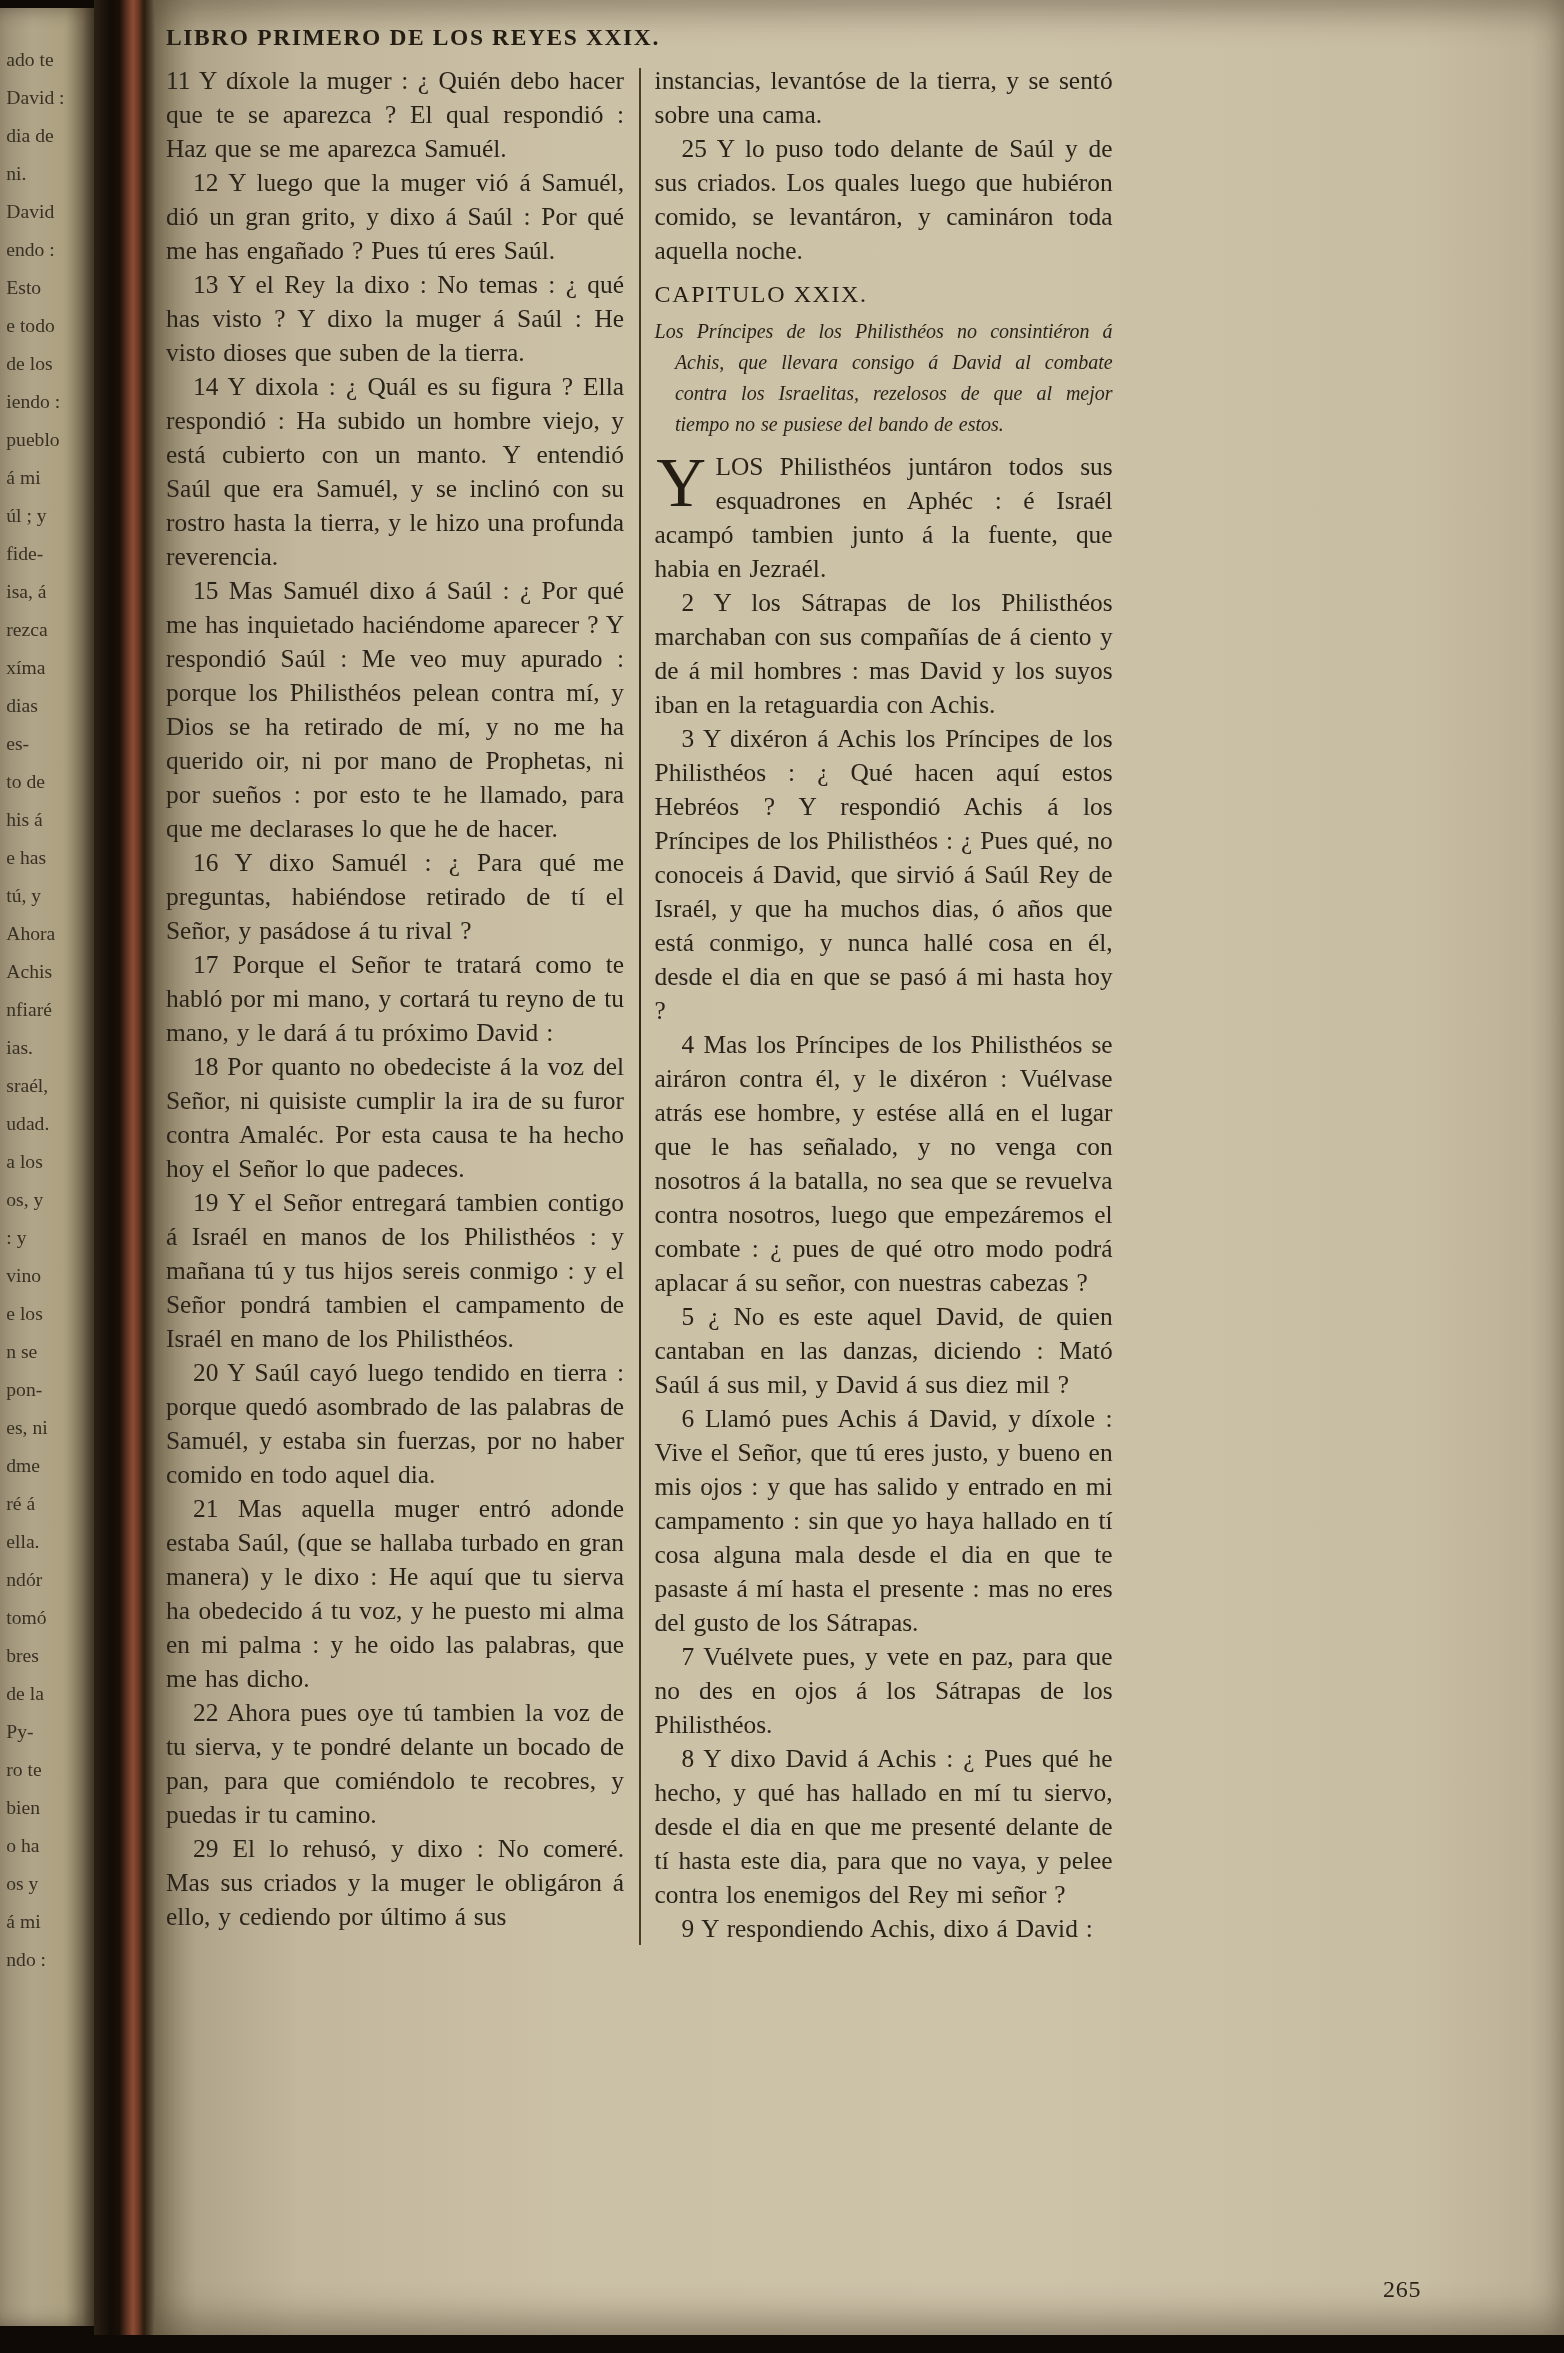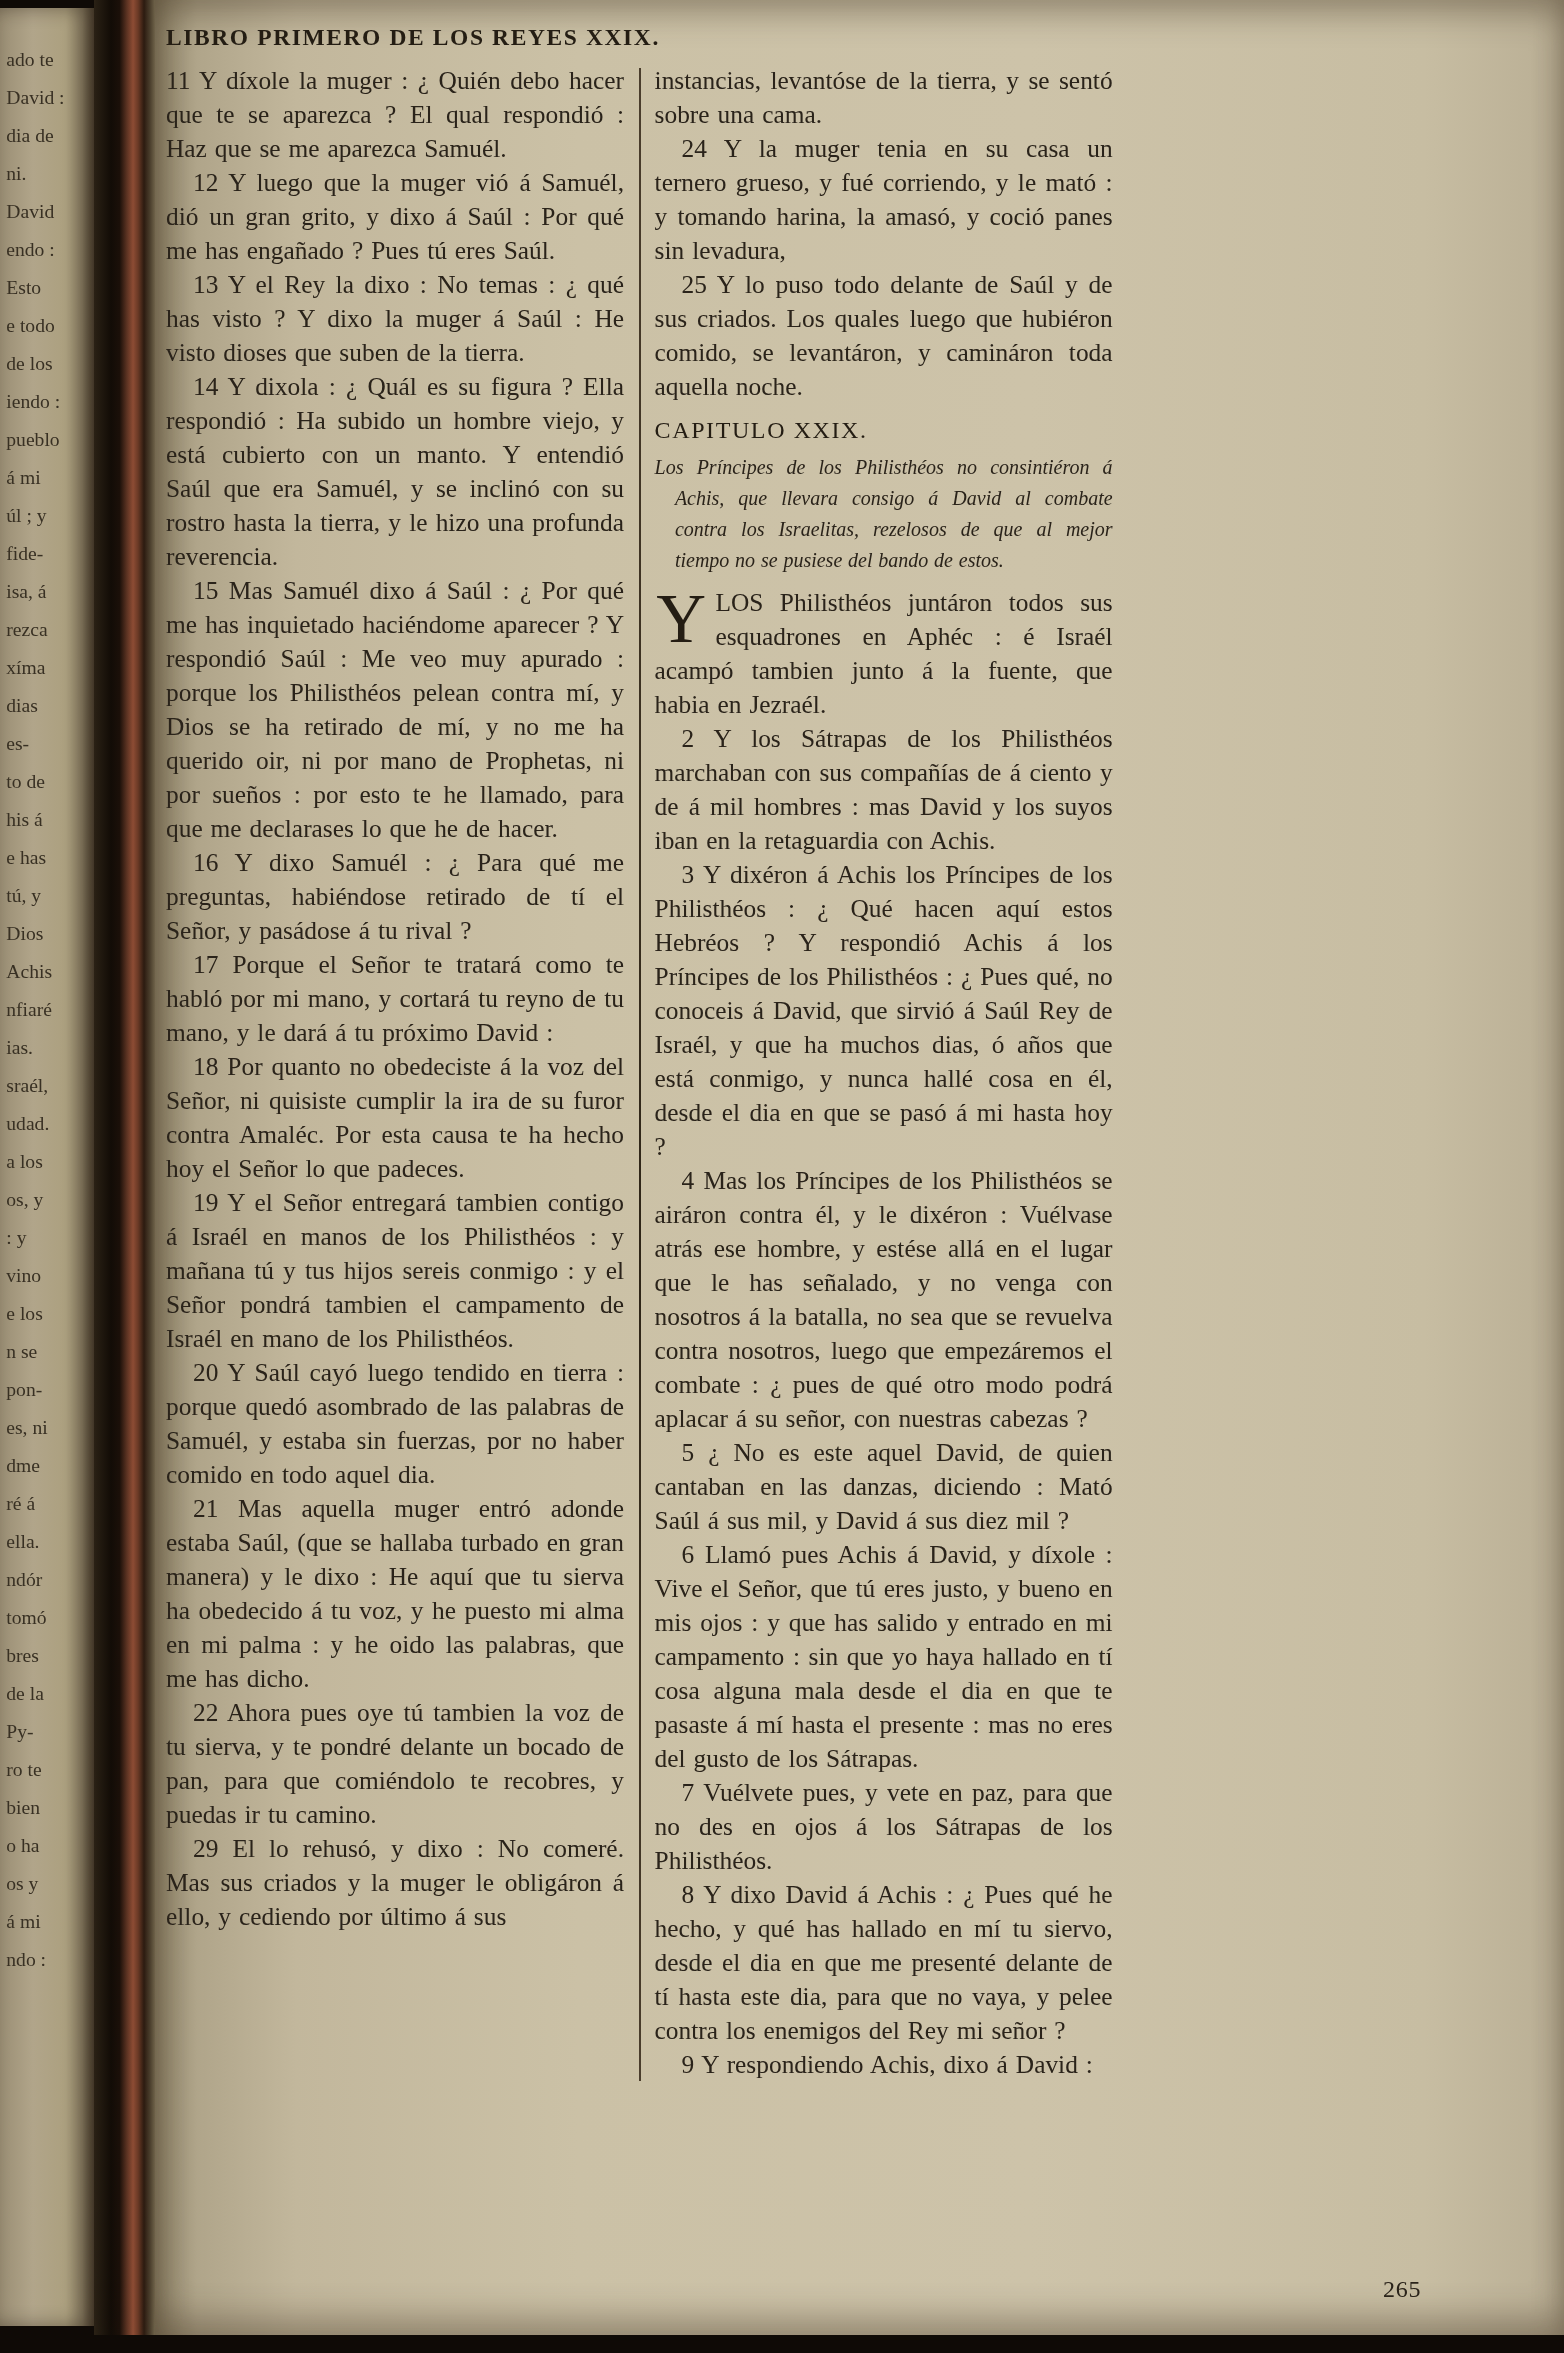--- a/index.html
+++ b/index.html
@@ -108,21 +108,21 @@
       <div class="frag">fide-</div>
       <div class="frag">isa, á</div>
       <div class="frag">rezca</div>
       <div class="frag">xíma</div>
       <div class="frag">dias</div>
       <div class="frag">es-</div>
       <div class="frag">to de</div>
       <div class="frag">his á</div>
       <div class="frag">e has</div>
       <div class="frag">tú, y</div>
-      <div class="frag">Dios</div>
+      <div class="frag">Ahora</div>
       <div class="frag">Achis</div>
       <div class="frag">nfiaré</div>
       <div class="frag">ias.</div>
       <div class="frag">sraél,</div>
       <div class="frag">udad.</div>
       <div class="frag">a los</div>
       <div class="frag">os, y</div>
       <div class="frag">: y</div>
       <div class="frag">vino</div>
       <div class="frag">e los</div>
@@ -170,21 +170,20 @@
           <p>22 Ahora pues oye tú tambien la voz de tu sierva, y te pondré delante un bocado de pan, para que comiéndolo te recobres, y puedas ir tu camino.</p>
           <p>29 El lo rehusó, y dixo : No comeré. Mas sus criados y la muger le obligáron á ello, y cediendo por último á sus</p>
         </div>
     </div>
 
     <div class="rule"></div>
 
     <div class="col col-right">
       <div class="plist cont">
           <p>instancias, levantóse de la tierra, y se sentó sobre una cama.</p>
-          <p>24 Y la muger tenia en su casa un ternero grueso, y fué corriendo, y le mató : y tomando harina, la amasó, y coció panes sin levadura,</p>
           <p>25 Y lo puso todo delante de Saúl y de sus criados. Los quales luego que hubiéron comido, se levantáron, y camináron toda aquella noche.</p>
         </div>
 
       <div class="chap-head">CAPITULO XXIX.</div>
 
       <p class="chap-summary">Los Príncipes de los Philisthéos no consintiéron á Achis, que llevara consigo á David al combate contra los Israelitas, rezelosos de que al mejor tiempo no se pusiese del bando de estos.</p>
 
       <p class="verse-first">
         <span class="dropcap">Y</span><span>LOS Philisthéos juntáron todos sus esquadrones en Aphéc : é Israél acampó tambien junto á la fuente, que habia en Jezraél.</span>
       </p>

